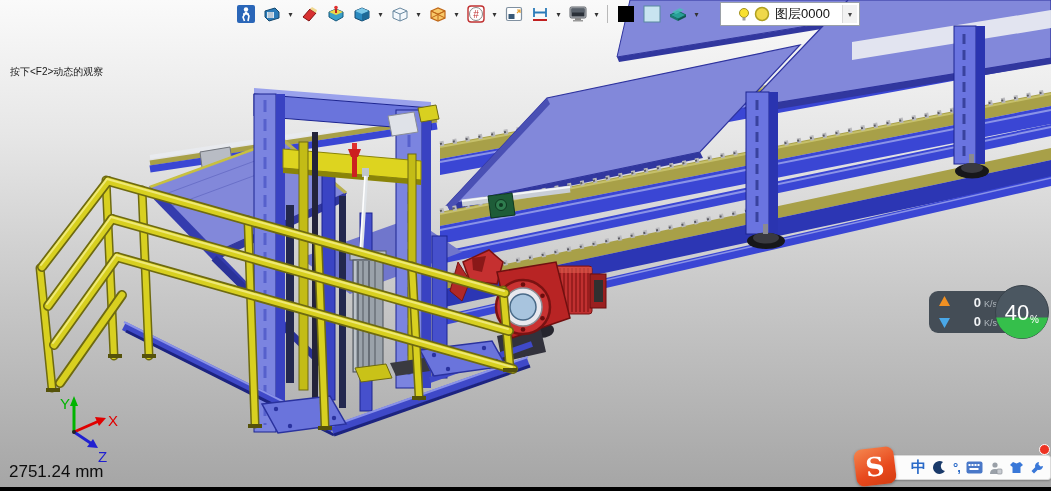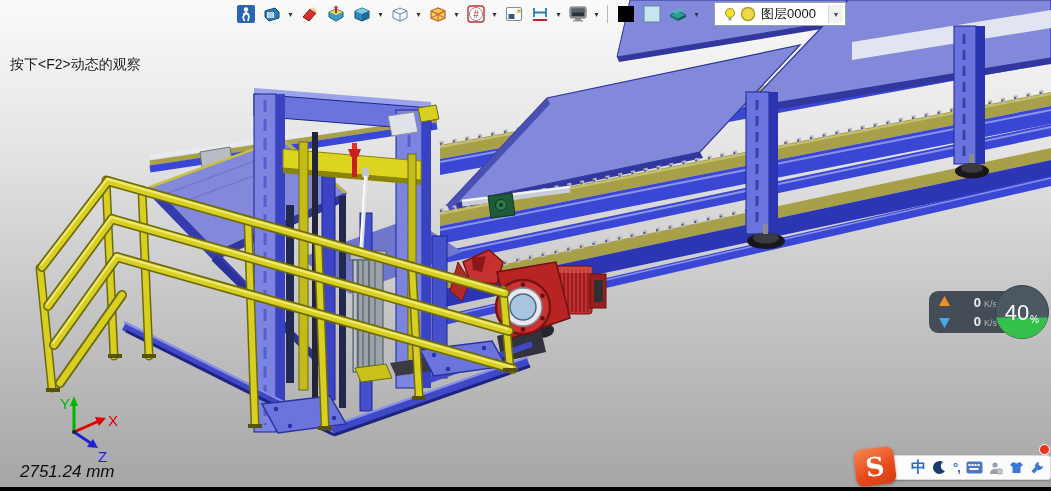--- a/index.html
+++ b/index.html
@@ -6,28 +6,28 @@
   body{font-family:"Liberation Sans","DejaVu Sans",sans-serif;}
   #stage{position:relative;width:1051px;height:491px;overflow:hidden;
          background:linear-gradient(180deg,var(--c-bg-top) 0%,#e6e6e6 28%,#c6c6c6 62%,var(--c-bg-bottom) 100%);}
   #scene{position:absolute;left:0;top:0;}
   
   .toolbar{position:absolute;left:234px;top:2px;height:24px;display:flex;align-items:center;gap:3px;}
   .tbi{width:23px;height:22px;display:flex;align-items:center;justify-content:center;border-radius:3px;}
   .caret{width:9px;height:22px;display:flex;align-items:center;justify-content:center;font-size:8px;color:#333;}
   .tsep{width:1px;height:18px;background:#b9b9b9;margin:0 3px;}
   .layerbox{display:flex;align-items:center;height:22px;background:#fff;border:1px solid #9aa0a8;
-            margin-left:10px;padding:0 2px 0 8px;gap:3px;}
+            margin-left:16px;padding:0 2px 0 16px;gap:3px;}
   .layerbox .ltext{font-size:13px;color:#111;padding:0 8px 0 2px;min-width:56px;}
   .layerbox .lcaret{width:14px;height:18px;display:flex;align-items:center;justify-content:center;
             font-size:8px;color:#444;border-left:1px solid #d8d8d8;background:#f2f2f2;}
   
-  .hints{position:absolute;left:10px;top:19px;font-size:14px;color:#1a1a1a;line-height:18px;white-space:pre;}
+  .hints{position:absolute;left:10px;top:27px;font-size:10px;color:#1a1a1a;line-height:18px;white-space:pre;}
   
-  .measure{position:absolute;left:20px;top:462px;font-size:17px;color:#0d0d0d;font-style:italic;}
+  .measure{position:absolute;left:9px;top:462px;font-size:17px;color:#0d0d0d;}
   .bottombar{position:absolute;left:0;top:487px;width:1051px;height:4px;background:#000;}
   
   .netw{position:absolute;left:925px;top:285px;}
   
   .ime{position:absolute;left:855px;top:448px;width:196px;height:40px;}
   .imebar{position:absolute;left:21px;top:7px;width:175px;height:25px;background:#fcfcfc;
           border:1px solid #d9d9d9;border-radius:3px;box-shadow:0 1px 2px rgba(0,0,0,.25);
           display:flex;align-items:center;gap:6px;padding-left:34px;box-sizing:border-box;}
   .slogo{position:absolute;left:0;top:0;width:40px;height:37px;border-radius:8px;
          background:linear-gradient(160deg,#f4854e 0%,var(--c-ime-orange) 60%,#d43d12 100%);

